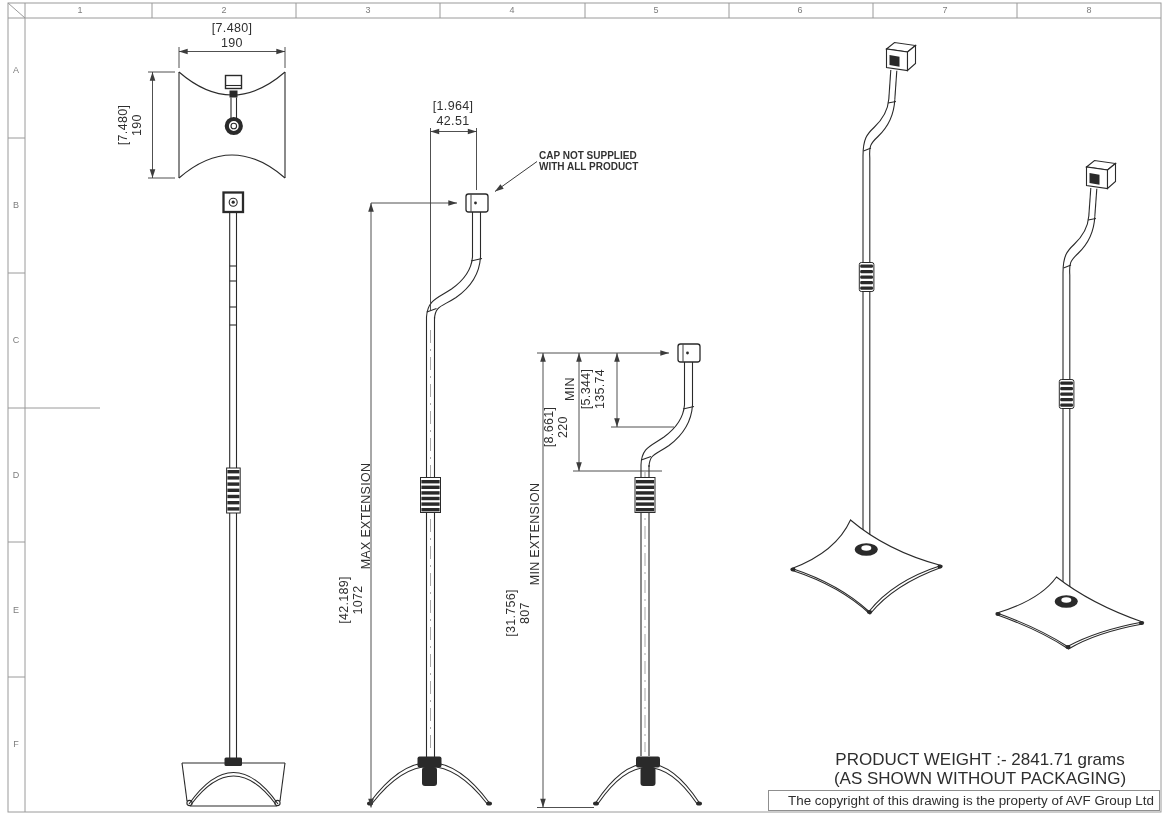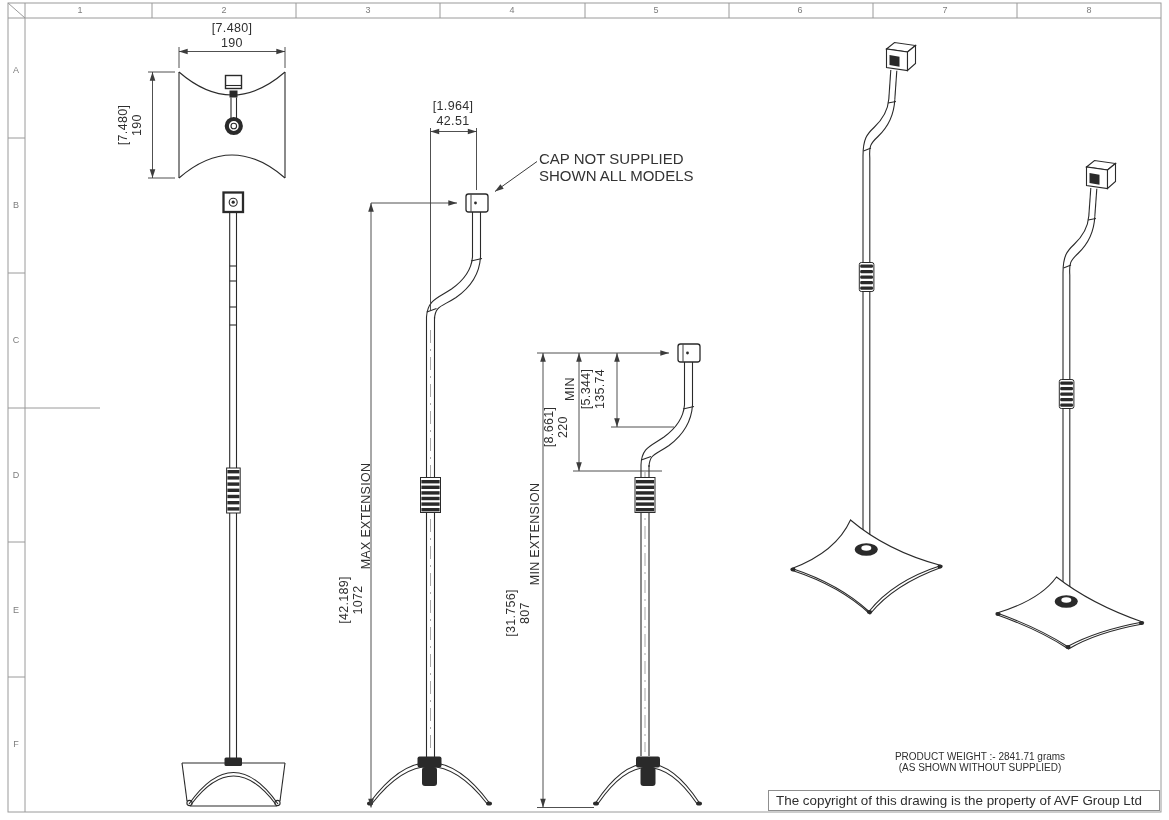--- a/index.html
+++ b/index.html
@@ -5,26 +5,26 @@
   html,body{margin:0;padding:0;background:#ffffff;}
   .sheet{
     position:relative;width:1169px;height:820px;background:#fff;overflow:hidden;
     font-family:"Liberation Sans", sans-serif;color:#2f2f2f;
   }
   .sheet svg{position:absolute;left:0;top:0;}
   .lbl{position:absolute;transform:translate(-50%,-50%);font-size:9px;color:#7d7d7d;}
   .htext{position:absolute;transform:translate(-50%,-50%);font-size:12.5px;letter-spacing:.3px;color:#2f2f2f;white-space:nowrap;text-align:center;}
   .vtext{position:absolute;transform:translate(-50%,-50%) rotate(-90deg);font-size:12.5px;letter-spacing:.3px;color:#2f2f2f;white-space:nowrap;}
   .vstack{position:absolute;transform:translate(-50%,-50%) rotate(-90deg);font-size:12.5px;letter-spacing:.3px;color:#2f2f2f;text-align:center;line-height:1.15;white-space:nowrap;}
-  .note{position:absolute;font-size:15px;line-height:1.14;color:#333;white-space:nowrap;}
-  .weight{position:absolute;left:790px;top:751px;width:380px;text-align:center;font-size:10px;line-height:1.1;color:#2e2e2e;}
+  .note{position:absolute;font-size:10px;line-height:1.14;color:#333;white-space:nowrap;font-weight:bold;}
+  .weight{position:absolute;left:790px;top:751px;width:380px;text-align:center;font-size:17px;line-height:1.1;color:#2e2e2e;}
   .copybox{
     position:absolute;left:768px;top:790px;width:392px;height:21px;
     border:1px solid #8f8f8f;background:#fff;box-sizing:border-box;
-    font-size:13.4px;line-height:19px;padding-left:7px;color:#2e2e2e;white-space:nowrap;
+    font-size:13.4px;line-height:19px;padding-left:19px;color:#2e2e2e;white-space:nowrap;
   }
 </style>
 </head>
 <body>
 
 <div class="sheet">
 
 <svg width="1169" height="820" viewBox="0 0 1169 820">
   <defs>
     <marker id="arr" viewBox="0 0 10 7" refX="9.3" refY="3.5" markerWidth="10" markerHeight="7" markerUnits="userSpaceOnUse" orient="auto-start-reverse">
@@ -285,25 +285,25 @@
 </div>
 <div class="vtext" style="left:570px;top:389px">MIN</div>
 
 <div class="vstack" style="left:593px;top:389px">
   <div>[5.344]</div>
   <div>135.74</div>
 </div>
 
 <div class="note" style="left:539px;top:150px">
   <div>CAP NOT SUPPLIED</div>
-  <div>SHOWN ALL MODELS</div>
+  <div>WITH ALL PRODUCT</div>
 </div>
 
 <div class="weight">
   <div>PRODUCT WEIGHT :- 2841.71 grams</div>
-  <div>(AS SHOWN WITHOUT SUPPLIED)</div>
+  <div>(AS SHOWN WITHOUT PACKAGING)</div>
 </div>
 
 <div class="copybox">
   <span>The copyright of this drawing is the property of AVF Group Ltd</span>
 </div>
 
 </div>
 
 </body></html>

